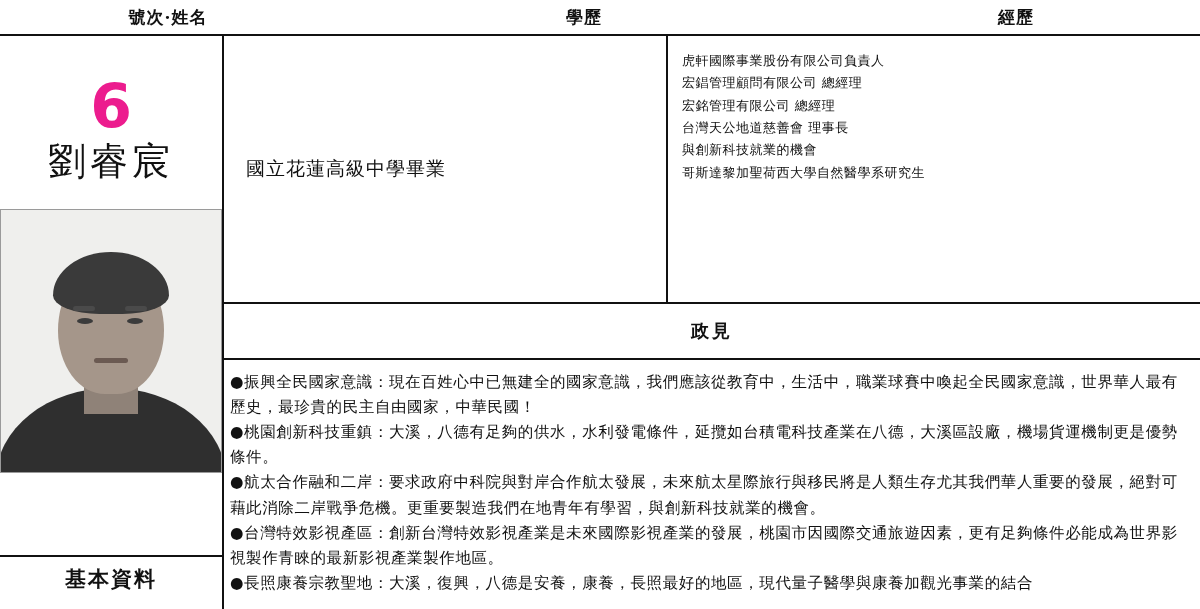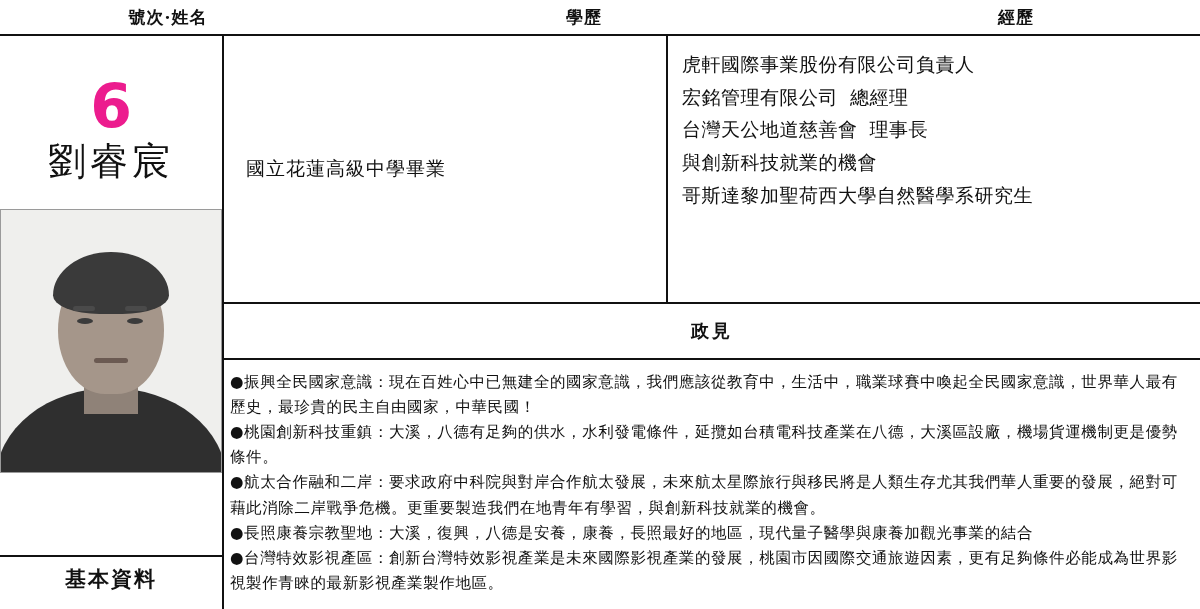--- a/index.html
+++ b/index.html
@@ -194,25 +194,24 @@
     font-size: 19px;
     letter-spacing: 1px;
   }
   .exp-cell {
     flex: 1 1 auto;
     box-sizing: border-box;
     padding: 14px 0 10px 14px;
     overflow: hidden;
   }
   .exp-line {
-    font-size: 19px;
+    font-size: 13px;
     line-height: 1.72;
     white-space: nowrap;
     letter-spacing: 0.5px;
-    font-family: Liberation Mono, monospace;
   }
   .exp-line.wrap { white-space: normal; }
 
   .policy-hdr {
     height: 56px;
     display: flex;
     align-items: center;
     justify-content: center;
     font-size: 18px;
     font-weight: 700;
@@ -265,32 +264,33 @@
 
       <div class="basic-bar">基本資料</div>
     </div>
 
     <div class="col-right">
 
       <div class="top-split">
         <div class="edu-cell">國立花蓮高級中學畢業</div>
         <div class="exp-cell">
           <div class="exp-line">虎軒國際事業股份有限公司負責人</div>
+          <div class="exp-line">宏錩管理顧問有限公司 總經理</div>
           <div class="exp-line">宏銘管理有限公司 總經理</div>
           <div class="exp-line">台灣天公地道慈善會 理事長</div>
           <div class="exp-line">與創新科技就業的機會</div>
           <div class="exp-line wrap">哥斯達黎加聖荷西大學自然醫學系研究生</div>
         </div>
       </div>
 
       <div class="policy-hdr">政見</div>
 
       <div class="policy-body">
         <p class="policy-p">●振興全民國家意識：現在百姓心中已無建全的國家意識，我們應該從教育中，生活中，職業球賽中喚起全民國家意識，世界華人最有歷史，最珍貴的民主自由國家，中華民國！</p>
         <p class="policy-p">●桃園創新科技重鎮：大溪，八德有足夠的供水，水利發電條件，延攬如台積電科技產業在八德，大溪區設廠，機場貨運機制更是優勢條件。</p>
         <p class="policy-p">●航太合作融和二岸：要求政府中科院與對岸合作航太發展，未來航太星際旅行與移民將是人類生存尤其我們華人重要的發展，絕對可藉此消除二岸戰爭危機。更重要製造我們在地青年有學習，與創新科技就業的機會。</p>
+        <p class="policy-p">●台灣特效影視產區：創新台灣特效影視產業是未來國際影視產業的發展，桃園市因國際交通旅遊因素，更有足夠條件必能成為世界影視製作青睞的最新影視產業製作地區。</p>
         <p class="policy-p">●長照康養宗教聖地：大溪，復興，八德是安養，康養，長照最好的地區，現代量子醫學與康養加觀光事業的結合</p>
-        <p class="policy-p">●台灣特效影視產區：創新台灣特效影視產業是未來國際影視產業的發展，桃園市因國際交通旅遊因素，更有足夠條件必能成為世界影視製作青睞的最新影視產業製作地區。</p>
       </div>
 
     </div>
   </div>
 </div>
 
 </body></html>

